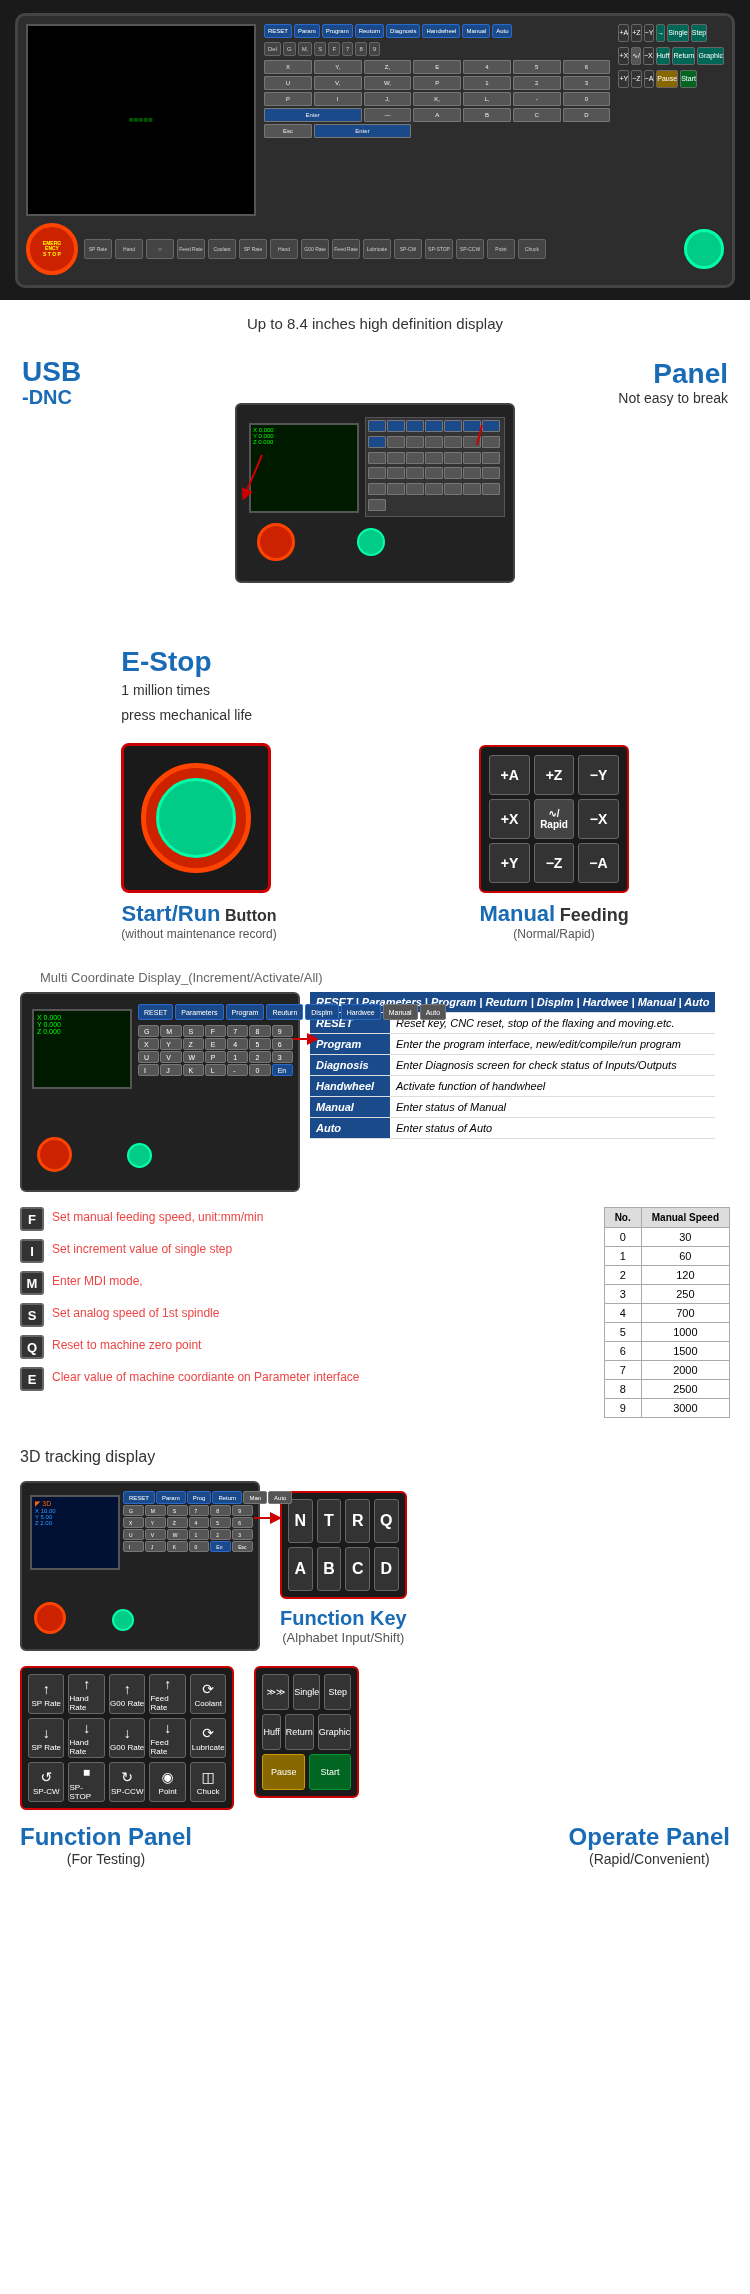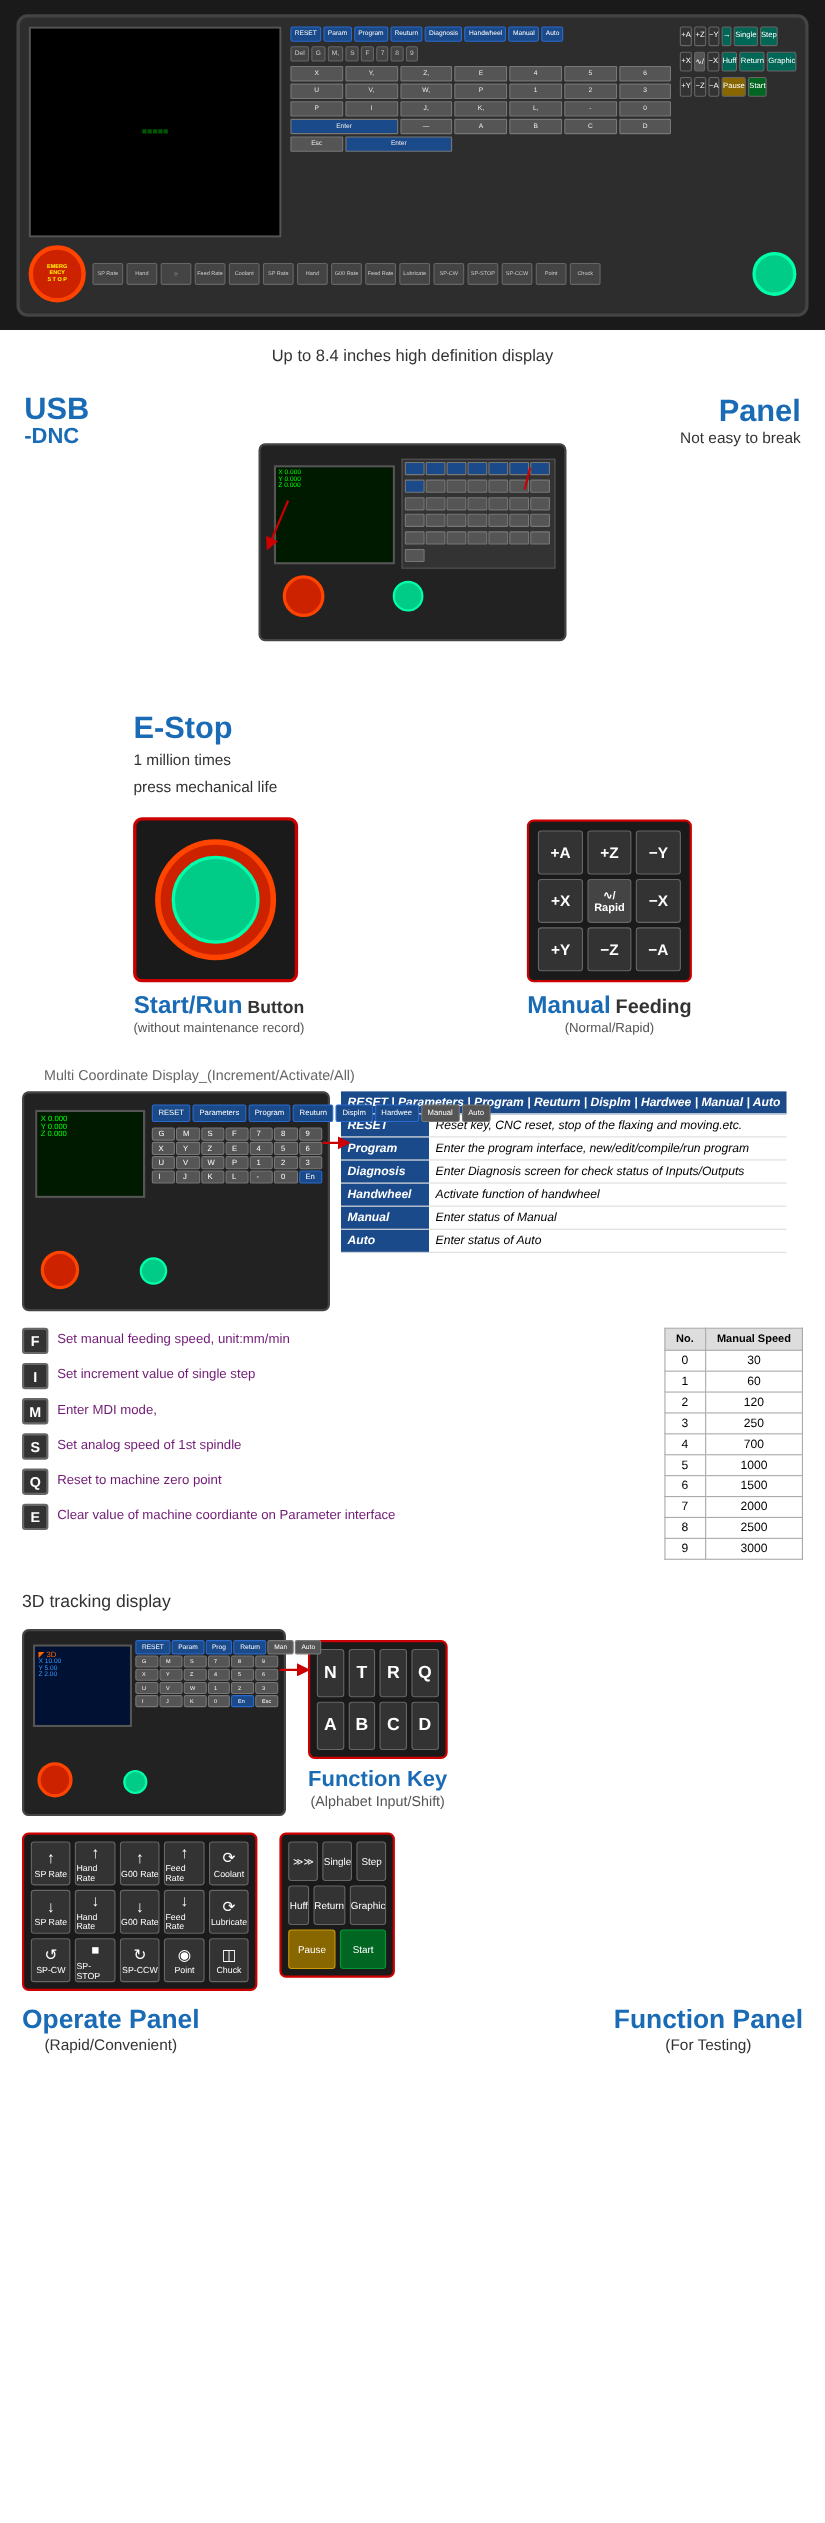--- a/index.html
+++ b/index.html
@@ -291,21 +291,21 @@
       border-radius: 3px;
       display: flex;
       align-items: center;
       justify-content: center;
       font-weight: bold;
       font-size: 13px;
       flex-shrink: 0;
     }
     .key-desc {
       font-size: 12px;
-      color: #701a75;
+      color: #ef4444;
       padding-top: 3px;
     }
 
     .speed-table {
       border-collapse: collapse;
       font-size: 11px;
     }
     .speed-table th {
       background: #ddd;
       padding: 4px 10px;
@@ -1265,20 +1265,20 @@
         <div class="fp-row">
           <div class="fp-btn fp-btn-yellow">Pause</div>
           <div class="fp-btn fp-btn-green">Start</div>
         </div>
       </div>
   </div>
 </div>
 
 <div class="bottom-labels">
   <div class="bottom-label-block">
+    <div class="bottom-label-title">Function Panel</div>
+    <div class="bottom-label-sub">(For Testing)</div>
+  </div>
+  <div class="bottom-label-block">
     <div class="bottom-label-title">Operate Panel</div>
     <div class="bottom-label-sub">(Rapid/Convenient)</div>
   </div>
-  <div class="bottom-label-block">
-    <div class="bottom-label-title">Function Panel</div>
-    <div class="bottom-label-sub">(For Testing)</div>
-  </div>
 </div>
 
 </body></html>

